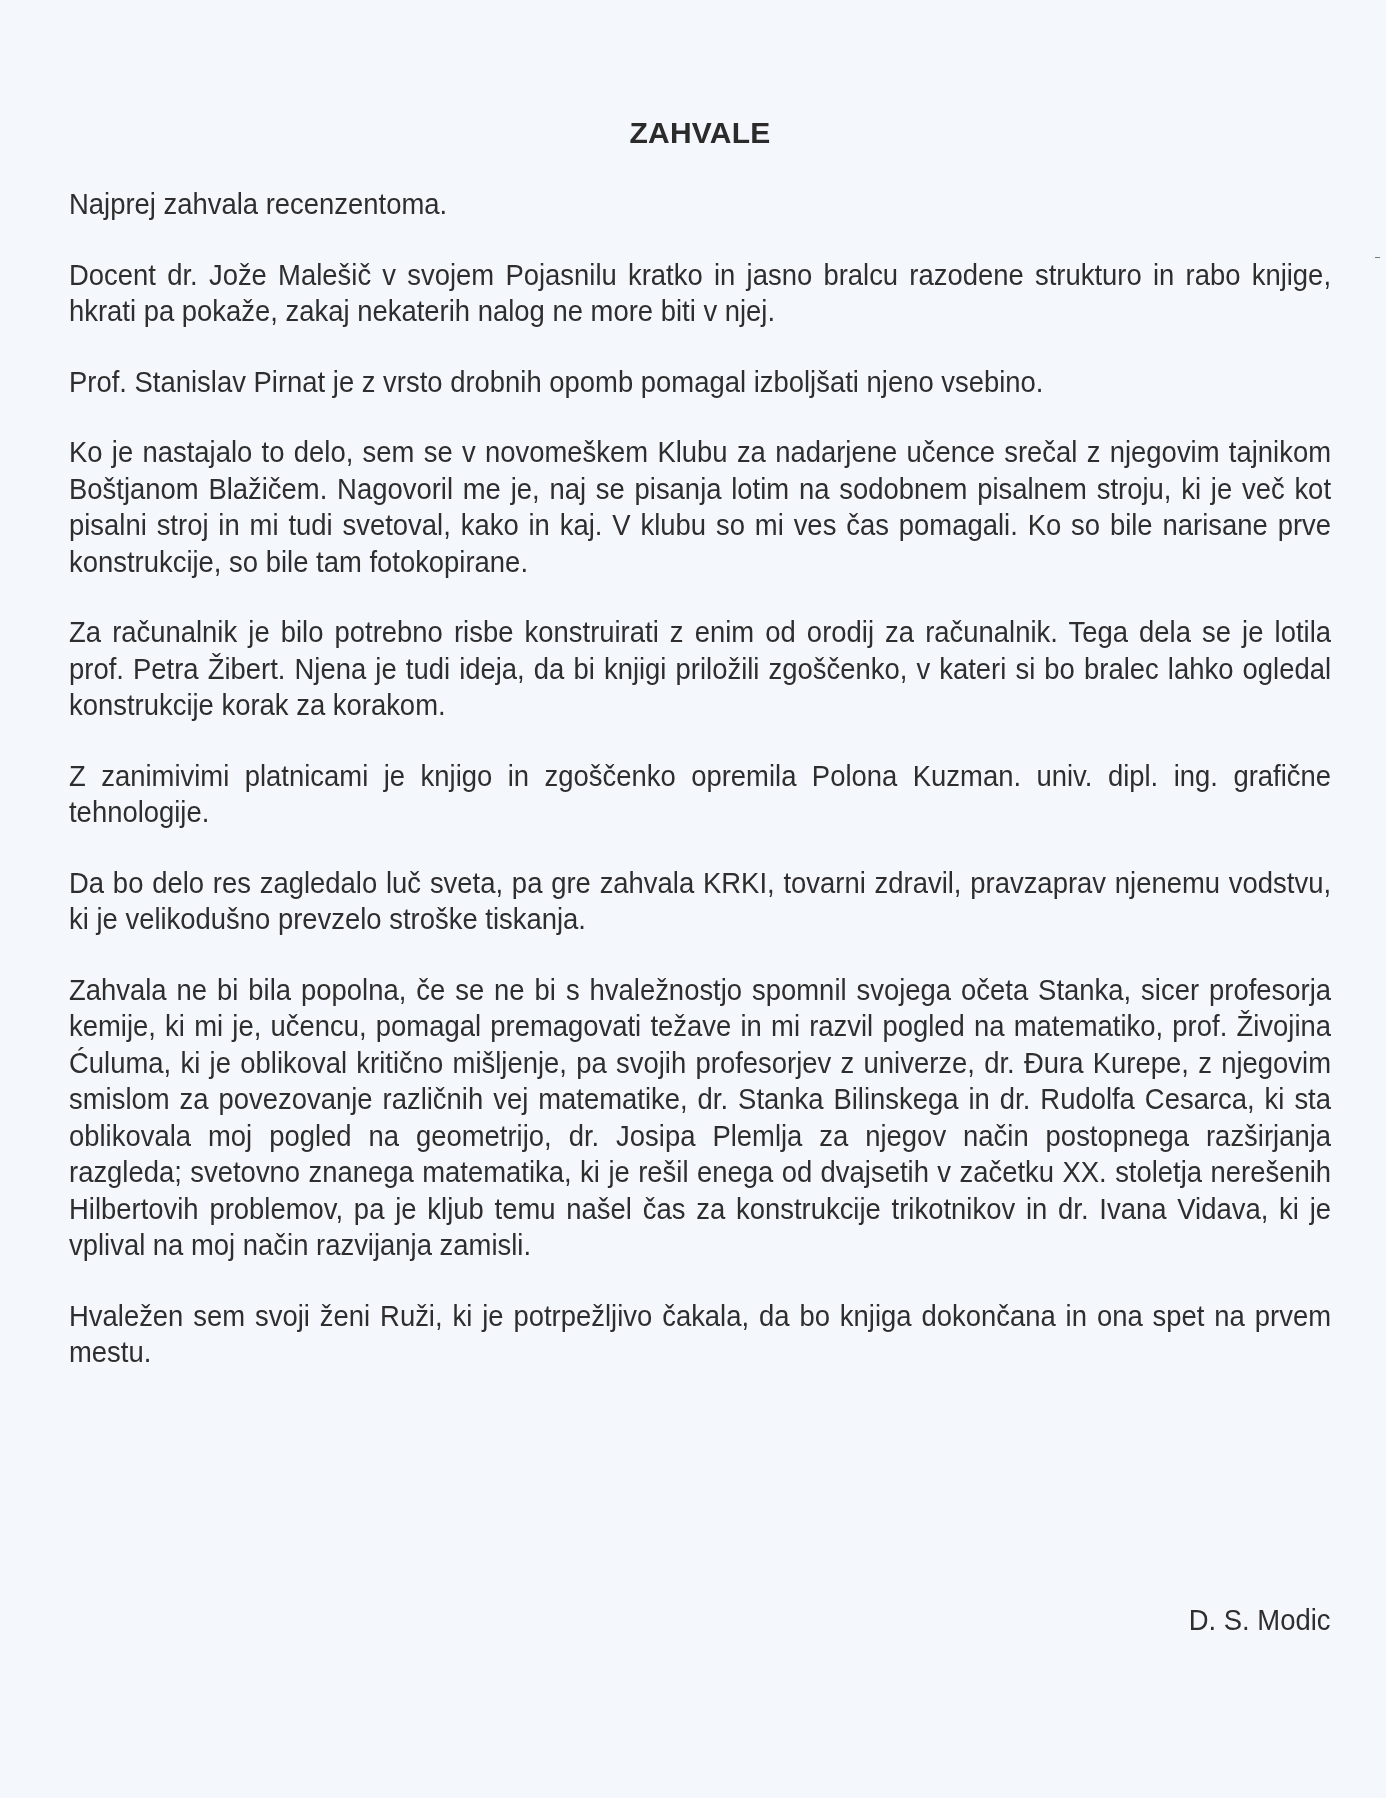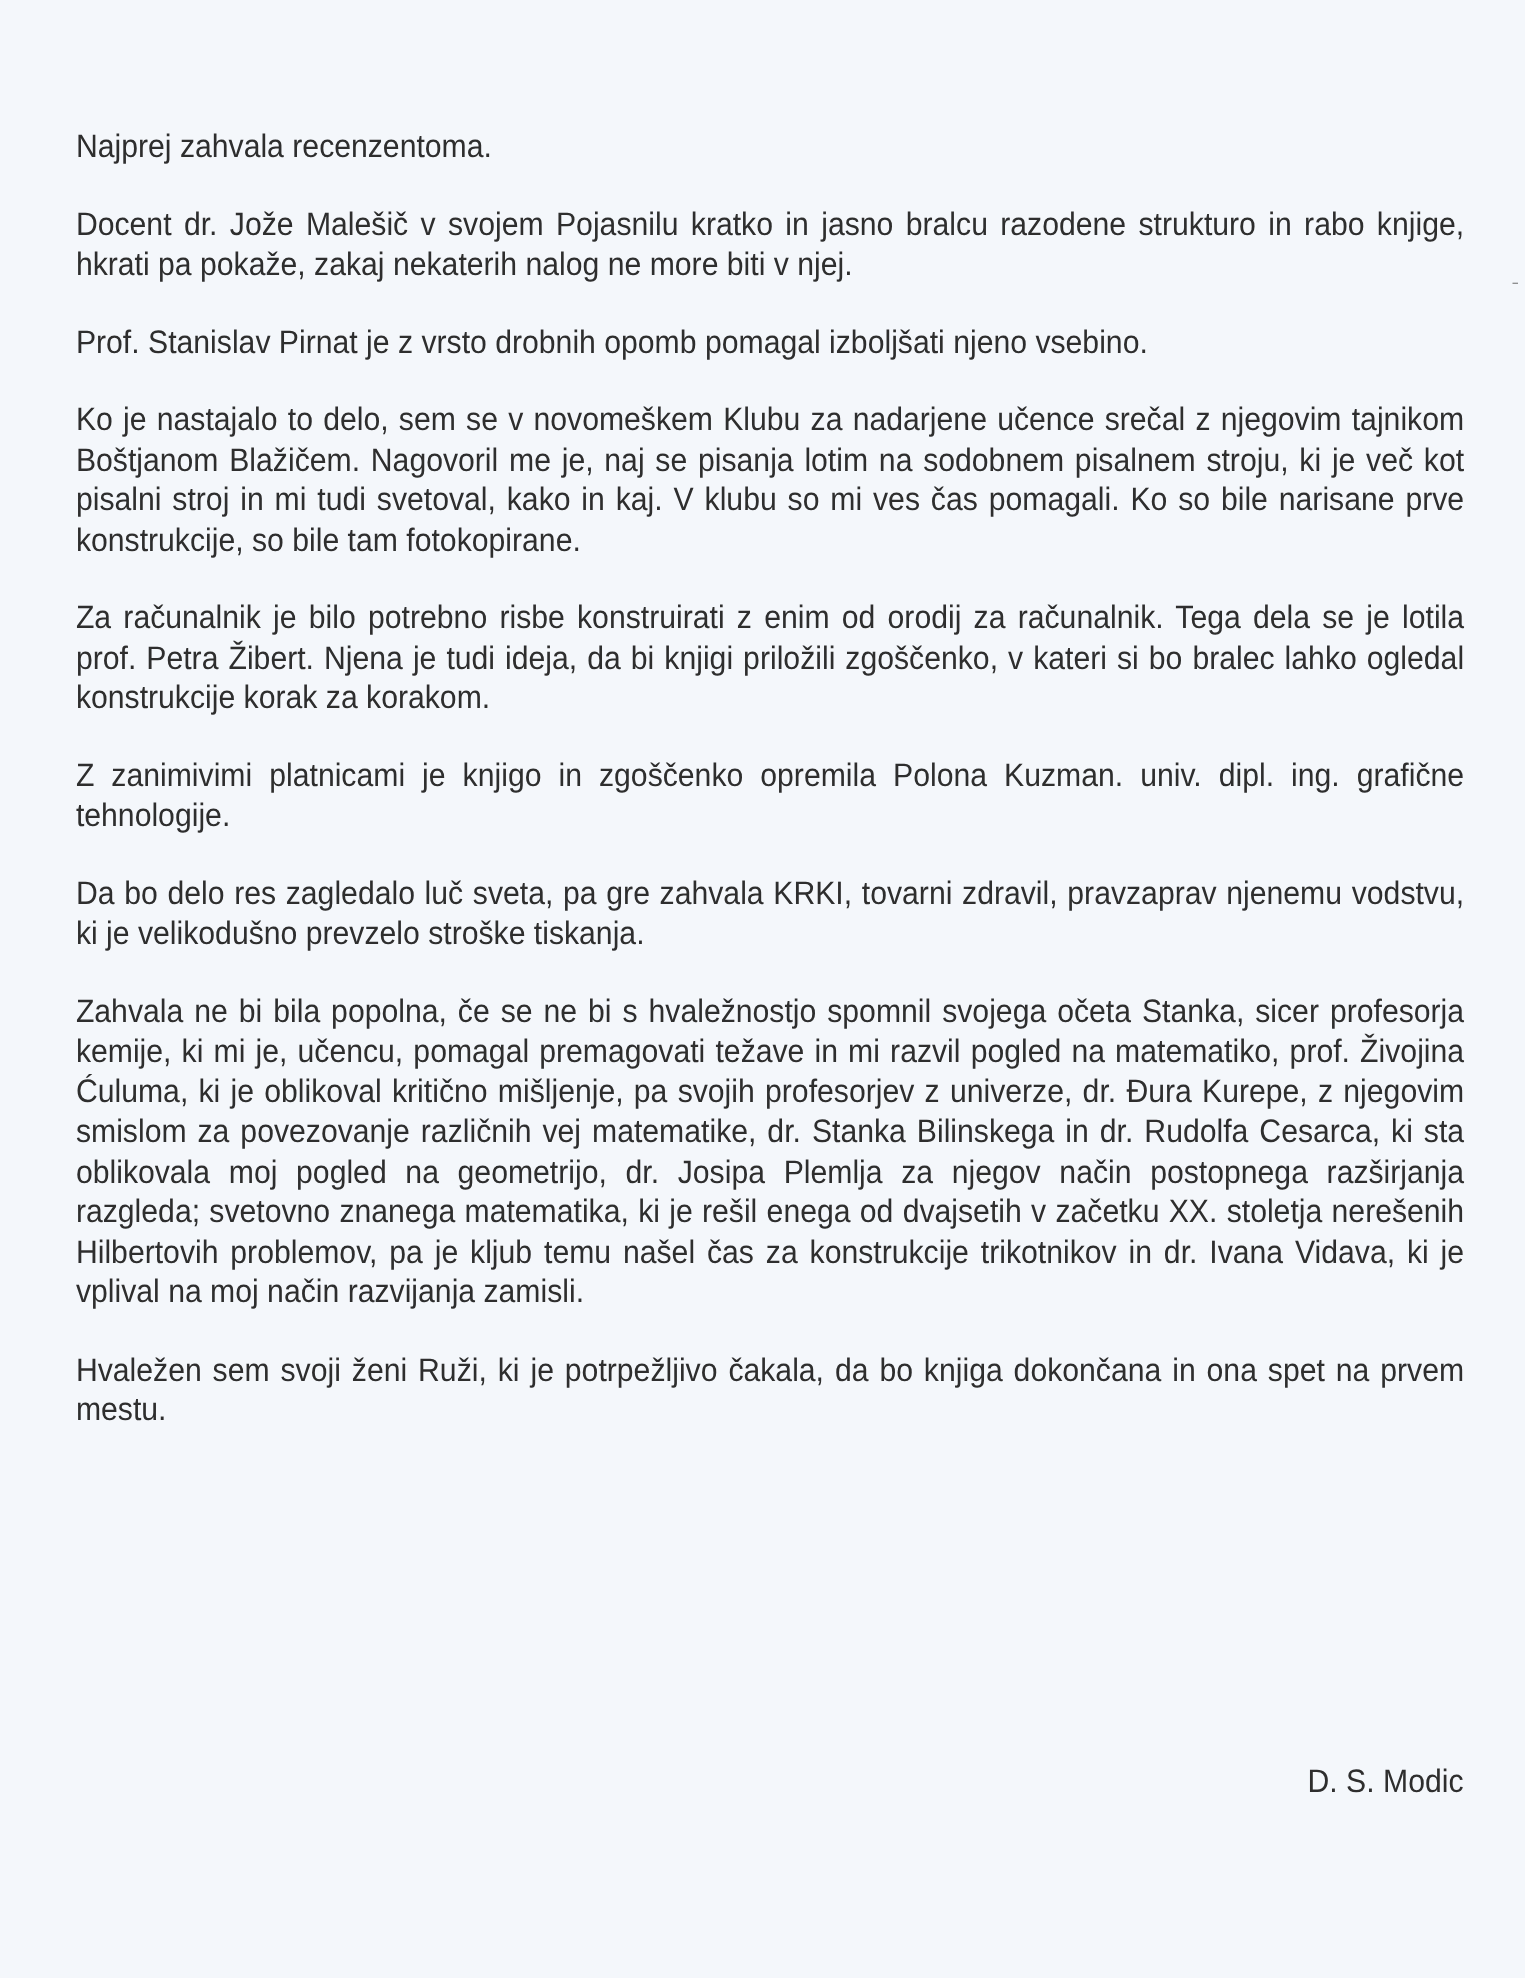--- a/index.html
+++ b/index.html
@@ -54,20 +54,21 @@
       top: 257px;
       width: 5px;
       height: 1px;
       background: #777;
     }
   </style>
 </head>
 <body>
 
 <div class="page">
+  <div class="title">ZAHVALE</div>
 
   <p class="para">Najprej zahvala recenzentoma.</p>
   <p class="para">Docent dr. Jože Malešič v svojem Pojasnilu kratko in jasno bralcu razodene strukturo in rabo knjige, hkrati pa pokaže, zakaj nekaterih nalog ne more biti v njej.</p>
   <p class="para">Prof. Stanislav Pirnat je z vrsto drobnih opomb pomagal izboljšati njeno vsebino.</p>
   <p class="para">Ko je nastajalo to delo, sem se v novomeškem Klubu za nadarjene učence srečal z njegovim tajnikom Boštjanom Blažičem. Nagovoril me je, naj se pisanja lotim na sodobnem pisalnem stroju, ki je več kot pisalni stroj in mi tudi svetoval, kako in kaj. V klubu so mi ves čas pomagali. Ko so bile narisane prve konstrukcije, so bile tam fotokopirane.</p>
   <p class="para">Za računalnik je bilo potrebno risbe konstruirati z enim od orodij za računalnik. Tega dela se je lotila prof. Petra Žibert. Njena je tudi ideja, da bi knjigi priložili zgoščenko, v kateri si  bo bralec lahko ogledal konstrukcije korak za korakom.</p>
   <p class="para">Z zanimivimi platnicami je knjigo in zgoščenko opremila Polona Kuzman. univ. dipl. ing. grafične tehnologije.</p>
   <p class="para">Da bo delo res zagledalo luč sveta, pa gre zahvala KRKI, tovarni zdravil, pravzaprav njenemu vodstvu, ki je velikodušno prevzelo stroške tiskanja.</p>
   <p class="para">Zahvala ne bi bila popolna, če se ne bi s hvaležnostjo spomnil svojega očeta Stanka, sicer profesorja kemije, ki mi je, učencu, pomagal premagovati težave in mi razvil pogled na matematiko, prof. Živojina Ćuluma, ki je oblikoval kritično mišljenje, pa svojih profesorjev z univerze, dr. Đura Kurepe, z njegovim smislom za povezovanje različnih vej matematike, dr. Stanka Bilinskega in dr. Rudolfa Cesarca, ki sta oblikovala moj pogled na geometrijo, dr. Josipa Plemlja za njegov način postopnega razširjanja razgleda; svetovno znanega matematika, ki je rešil enega od dvajsetih v začetku XX. stoletja nerešenih Hilbertovih problemov, pa je kljub temu našel čas za konstrukcije trikotnikov in dr. Ivana Vidava, ki je vplival na moj način razvijanja zamisli.</p>
   <p class="para">Hvaležen sem svoji ženi Ruži, ki je potrpežljivo čakala, da bo knjiga dokončana in ona spet na prvem mestu.</p>

